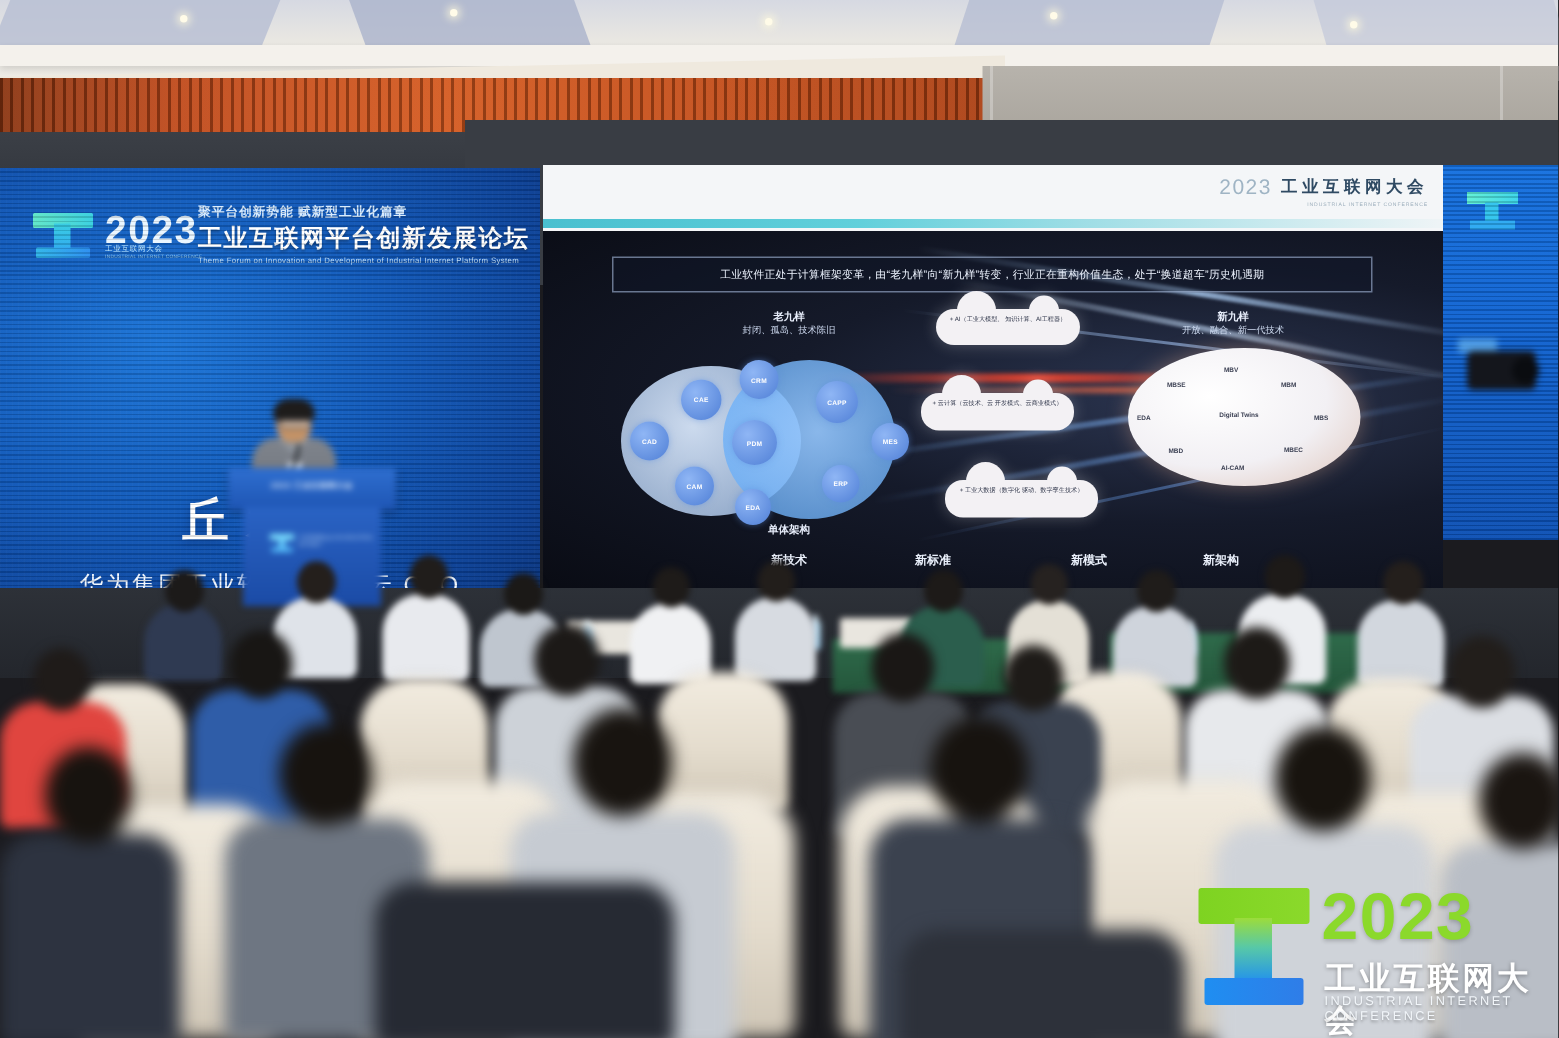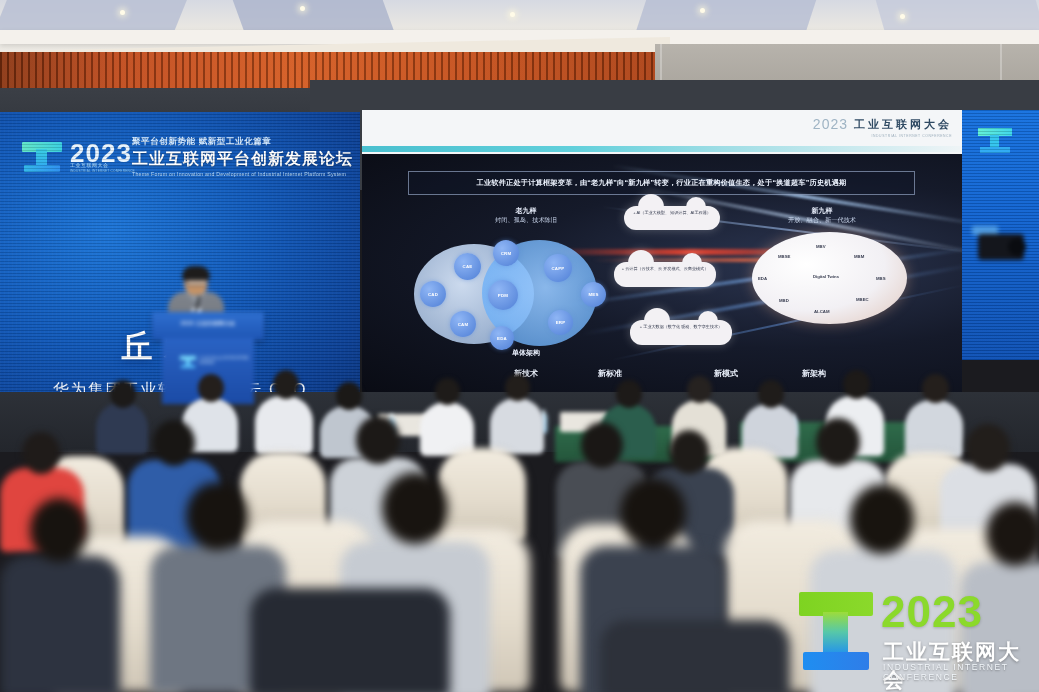--- a/index.html
+++ b/index.html
@@ -82,21 +82,21 @@
   .streak{position:absolute;height:2px;border-radius:2px;transform-origin:left center;filter:blur(.4px);}
   .streak.wide{height:4px;filter:blur(1.1px);}
   .glow-red{position:absolute;left:180px;top:95px;width:330px;height:6px;
     background:linear-gradient(90deg,rgba(255,60,40,0) 0%,rgba(255,70,45,.85) 45%,rgba(255,120,60,0) 100%);filter:blur(1.4px);}
   .glow-red2{position:absolute;left:230px;top:104px;width:300px;height:4px;
     background:linear-gradient(90deg,rgba(255,90,60,0),rgba(255,110,70,.7),rgba(255,150,90,0));filter:blur(1.6px);}
 
   .banner{position:absolute;left:46px;top:17px;width:505px;height:22px;
     border:1px solid rgba(180,200,235,.55);background:rgba(15,22,40,.45);
     display:flex;align-items:center;justify-content:center;}
-  .banner-text{font-size:7.2px;color:#eef4ff;font-weight:700;letter-spacing:.2px;white-space:nowrap;text-align:center;}
+  .banner-text{font-size:7.2px;color:#eef4ff;font-weight:400;letter-spacing:.2px;white-space:nowrap;text-align:center;}
 
   .lbl-old-title{position:absolute;left:104px;top:52px;width:120px;text-align:center;
     font-size:7px;color:#e8eefb;font-weight:700;}
   .lbl-old-sub{position:absolute;left:84px;top:62px;width:160px;text-align:center;
     font-size:6.2px;color:#cdd9ef;}
   .lbl-old-arch{position:absolute;left:104px;top:194px;width:120px;text-align:center;
     font-size:7px;color:#e8eefb;font-weight:700;}
 
   .lbl-new-title{position:absolute;left:400px;top:52px;width:120px;text-align:center;
     font-size:7px;color:#e8eefb;font-weight:700;}
@@ -317,21 +317,21 @@
       <div class="etag" style="left:454px;top:90px">MBV</div>
       <div class="etag" style="left:492px;top:100px">MBM</div>
       <div class="etag" style="left:396px;top:122px">EDA</div>
       <div class="etag" style="left:447px;top:120px;text-align:center;width:34px;">Digital Twins</div>
       <div class="etag" style="left:514px;top:122px">MBS</div>
       <div class="etag" style="left:417px;top:144px">MBD</div>
       <div class="etag" style="left:494px;top:143px">MBEC</div>
       <div class="etag" style="left:452px;top:155px">AI-CAM</div>
 
       <div class="foot-lbl" style="left:152px">新技术</div>
-      <div class="foot-lbl" style="left:236px">新标准</div>
+      <div class="foot-lbl" style="left:248px">新标准</div>
       <div class="foot-lbl" style="left:352px">新模式</div>
       <div class="foot-lbl" style="left:440px">新架构</div>
     </div>
   </div>
 
   <div class="right-blue-panel">
     <div class="rp-logo">
       <div class="h"></div>
         <div class="v"></div>
         <div class="b"></div>

